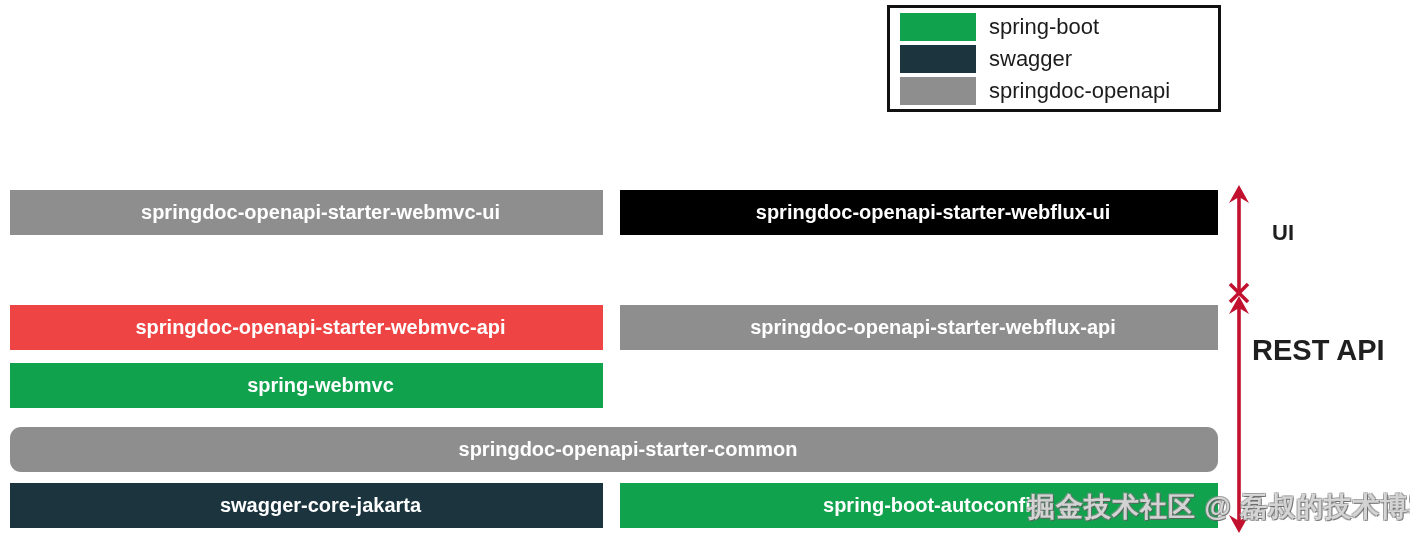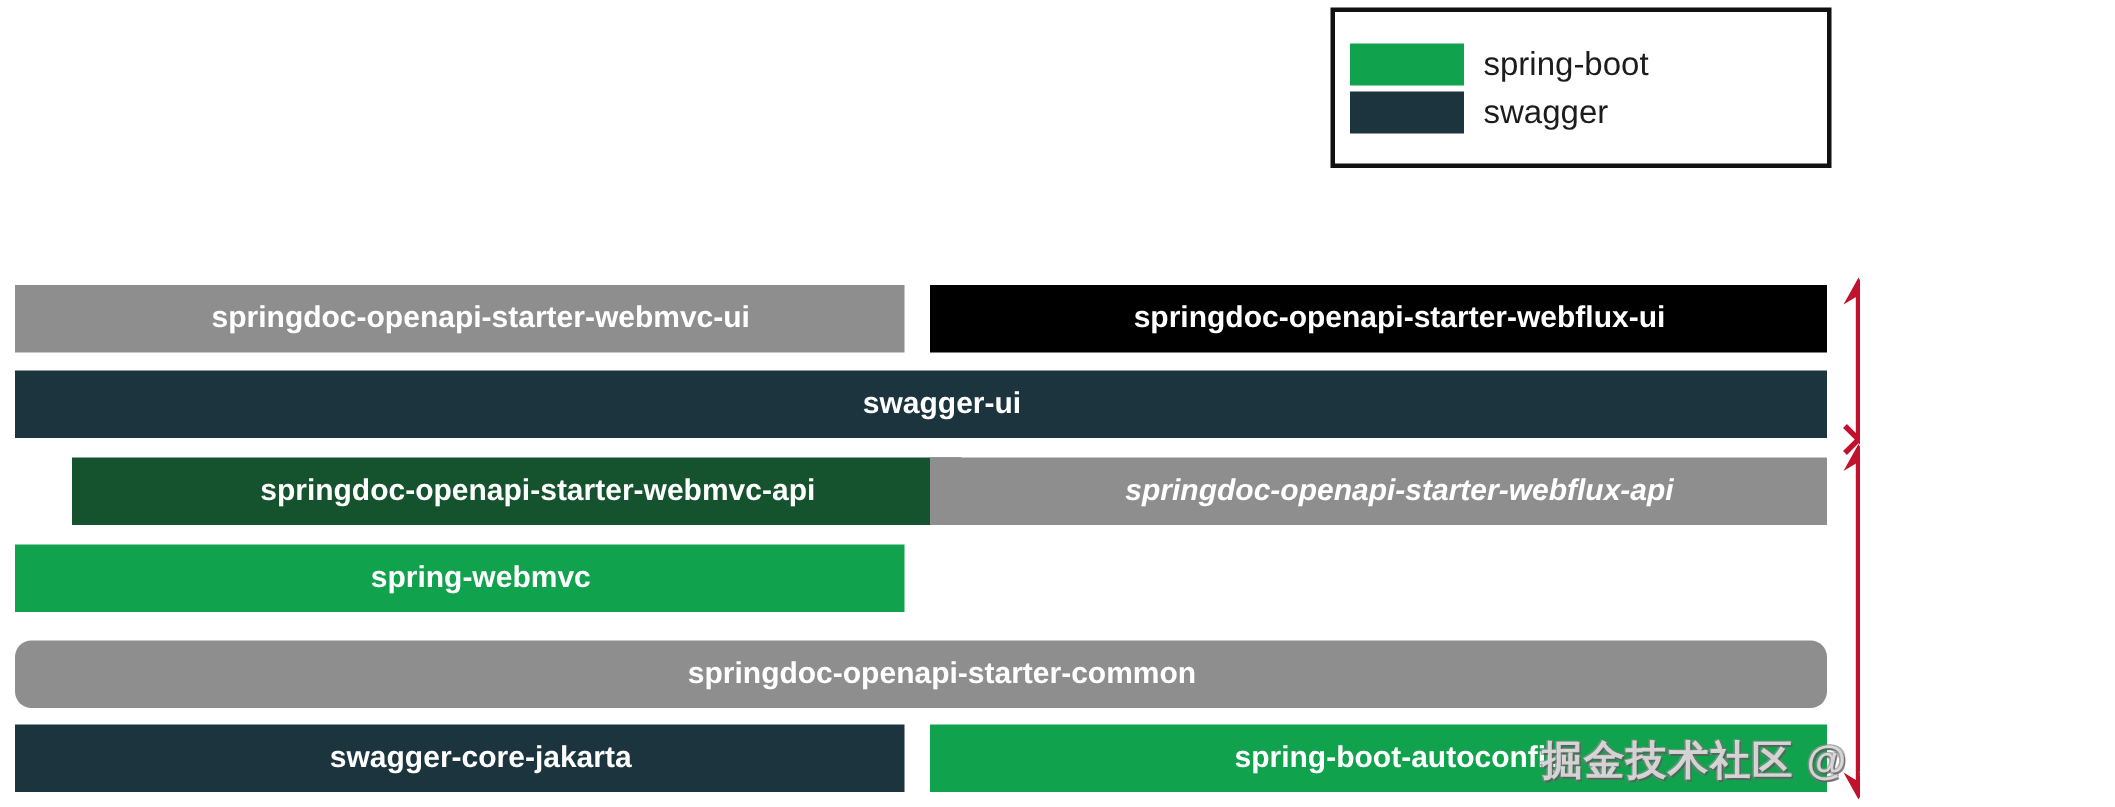--- a/index.html
+++ b/index.html
@@ -1,19 +1,19 @@
 <!DOCTYPE html>
 <html><head>
 <meta charset="utf-8">
 <style>
   * { margin: 0; padding: 0; box-sizing: border-box; }
   html, body { background: #ffffff; }
   #canvas {
     position: relative;
-    width: 1240px;
+    width: 1410px;
     height: 538px;
     background: #ffffff;
     overflow: hidden;
     font-family: "Liberation Sans", sans-serif;
   }
 
   
   .legend {
     position: absolute;
     left: 887px; top: 5px;
@@ -94,29 +94,32 @@
 
   <div class="legend">
     <div class="legend-row">
       <div class="legend-swatch" style="background-color: rgb(16, 162, 77);"></div>
       <div class="legend-label">spring-boot</div>
     </div>
     <div class="legend-row">
       <div class="legend-swatch" style="background-color: rgb(27, 52, 62);"></div>
       <div class="legend-label">swagger</div>
     </div>
+    <div class="legend-row">
+      <div class="legend-swatch" style="background-color: rgb(142, 142, 142);"></div>
+      <div class="legend-label">springdoc-openapi</div>
+    </div>
   </div>
 
   <div class="bar col-left row-1" style="background-color: rgb(142, 142, 142);">springdoc-openapi-starter-webmvc-ui</div>
   <div class="bar col-right row-1" style="background-color: #000000;">springdoc-openapi-starter-webflux-ui</div>
 
-  <div class="bar col-full row-2" style="background-color: rgb(27, 52, 62);">swagger-ui</div>
 
-  <div class="bar col-left row-3" style="background-color: #14532d; margin-left: 38px;">springdoc-openapi-starter-webmvc-api</div>
-  <div class="bar col-right row-3" style="background-color: rgb(142, 142, 142); font-style: italic;">springdoc-openapi-starter-webflux-api</div>
+  <div class="bar col-left row-3" style="background-color: #ef4444;">springdoc-openapi-starter-webmvc-api</div>
+  <div class="bar col-right row-3" style="background-color: rgb(142, 142, 142);">springdoc-openapi-starter-webflux-api</div>
 
   <div class="bar col-left row-4" style="background-color: rgb(16, 162, 77); text-align: center;">spring-webmvc</div>
 
   <div class="bar col-full row-5" style="background-color: rgb(142, 142, 142);">springdoc-openapi-starter-common</div>
 
   <div class="bar col-right row-6" style="background-color: rgb(16, 162, 77);">spring-boot-autoconfig</div>
   <div class="bar col-left row-6" style="background-color: rgb(27, 52, 62);">swagger-core-jakarta</div>
 
   <svg class="arrow-svg" width="28" height="352" viewBox="0 0 28 352">
     <g fill="#c2112e" stroke="#c2112e">

